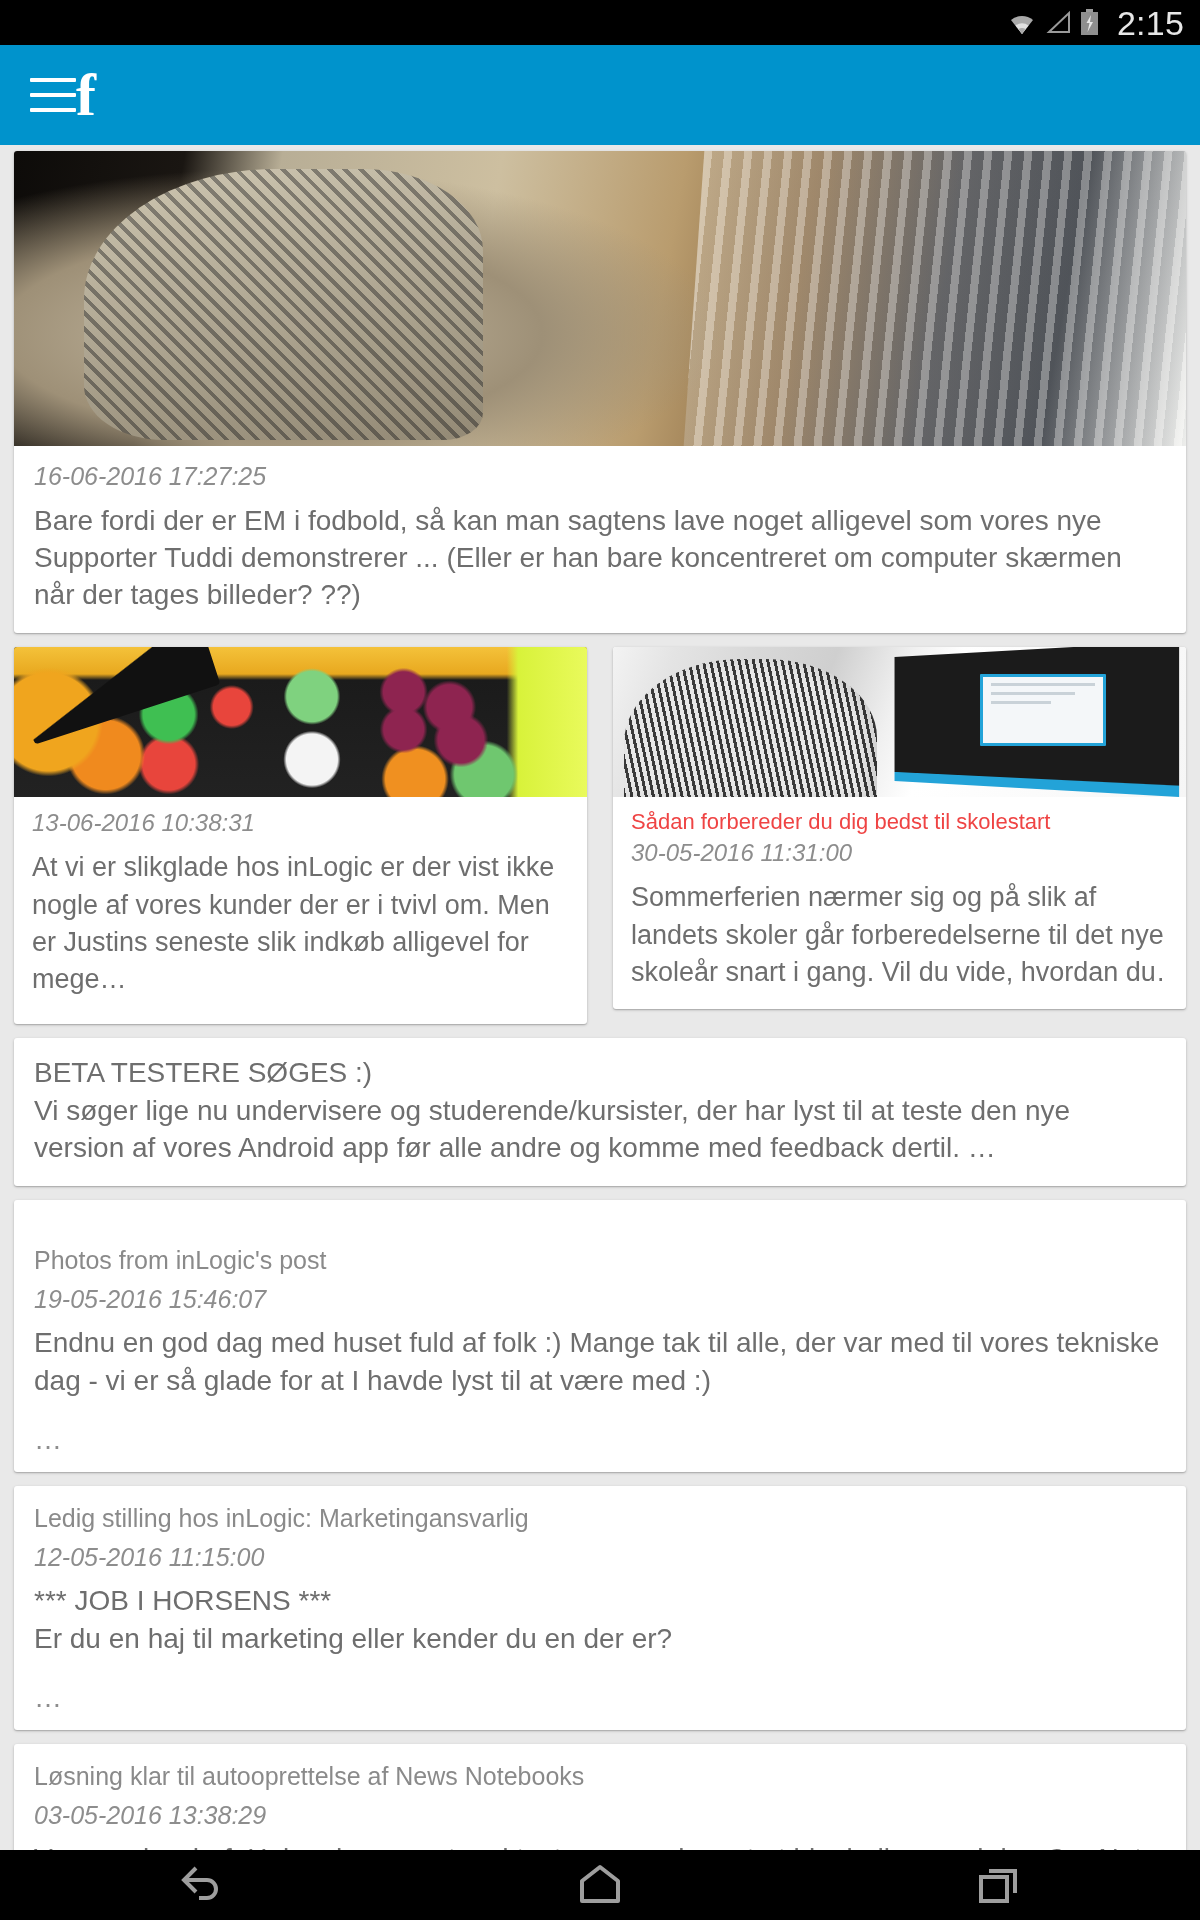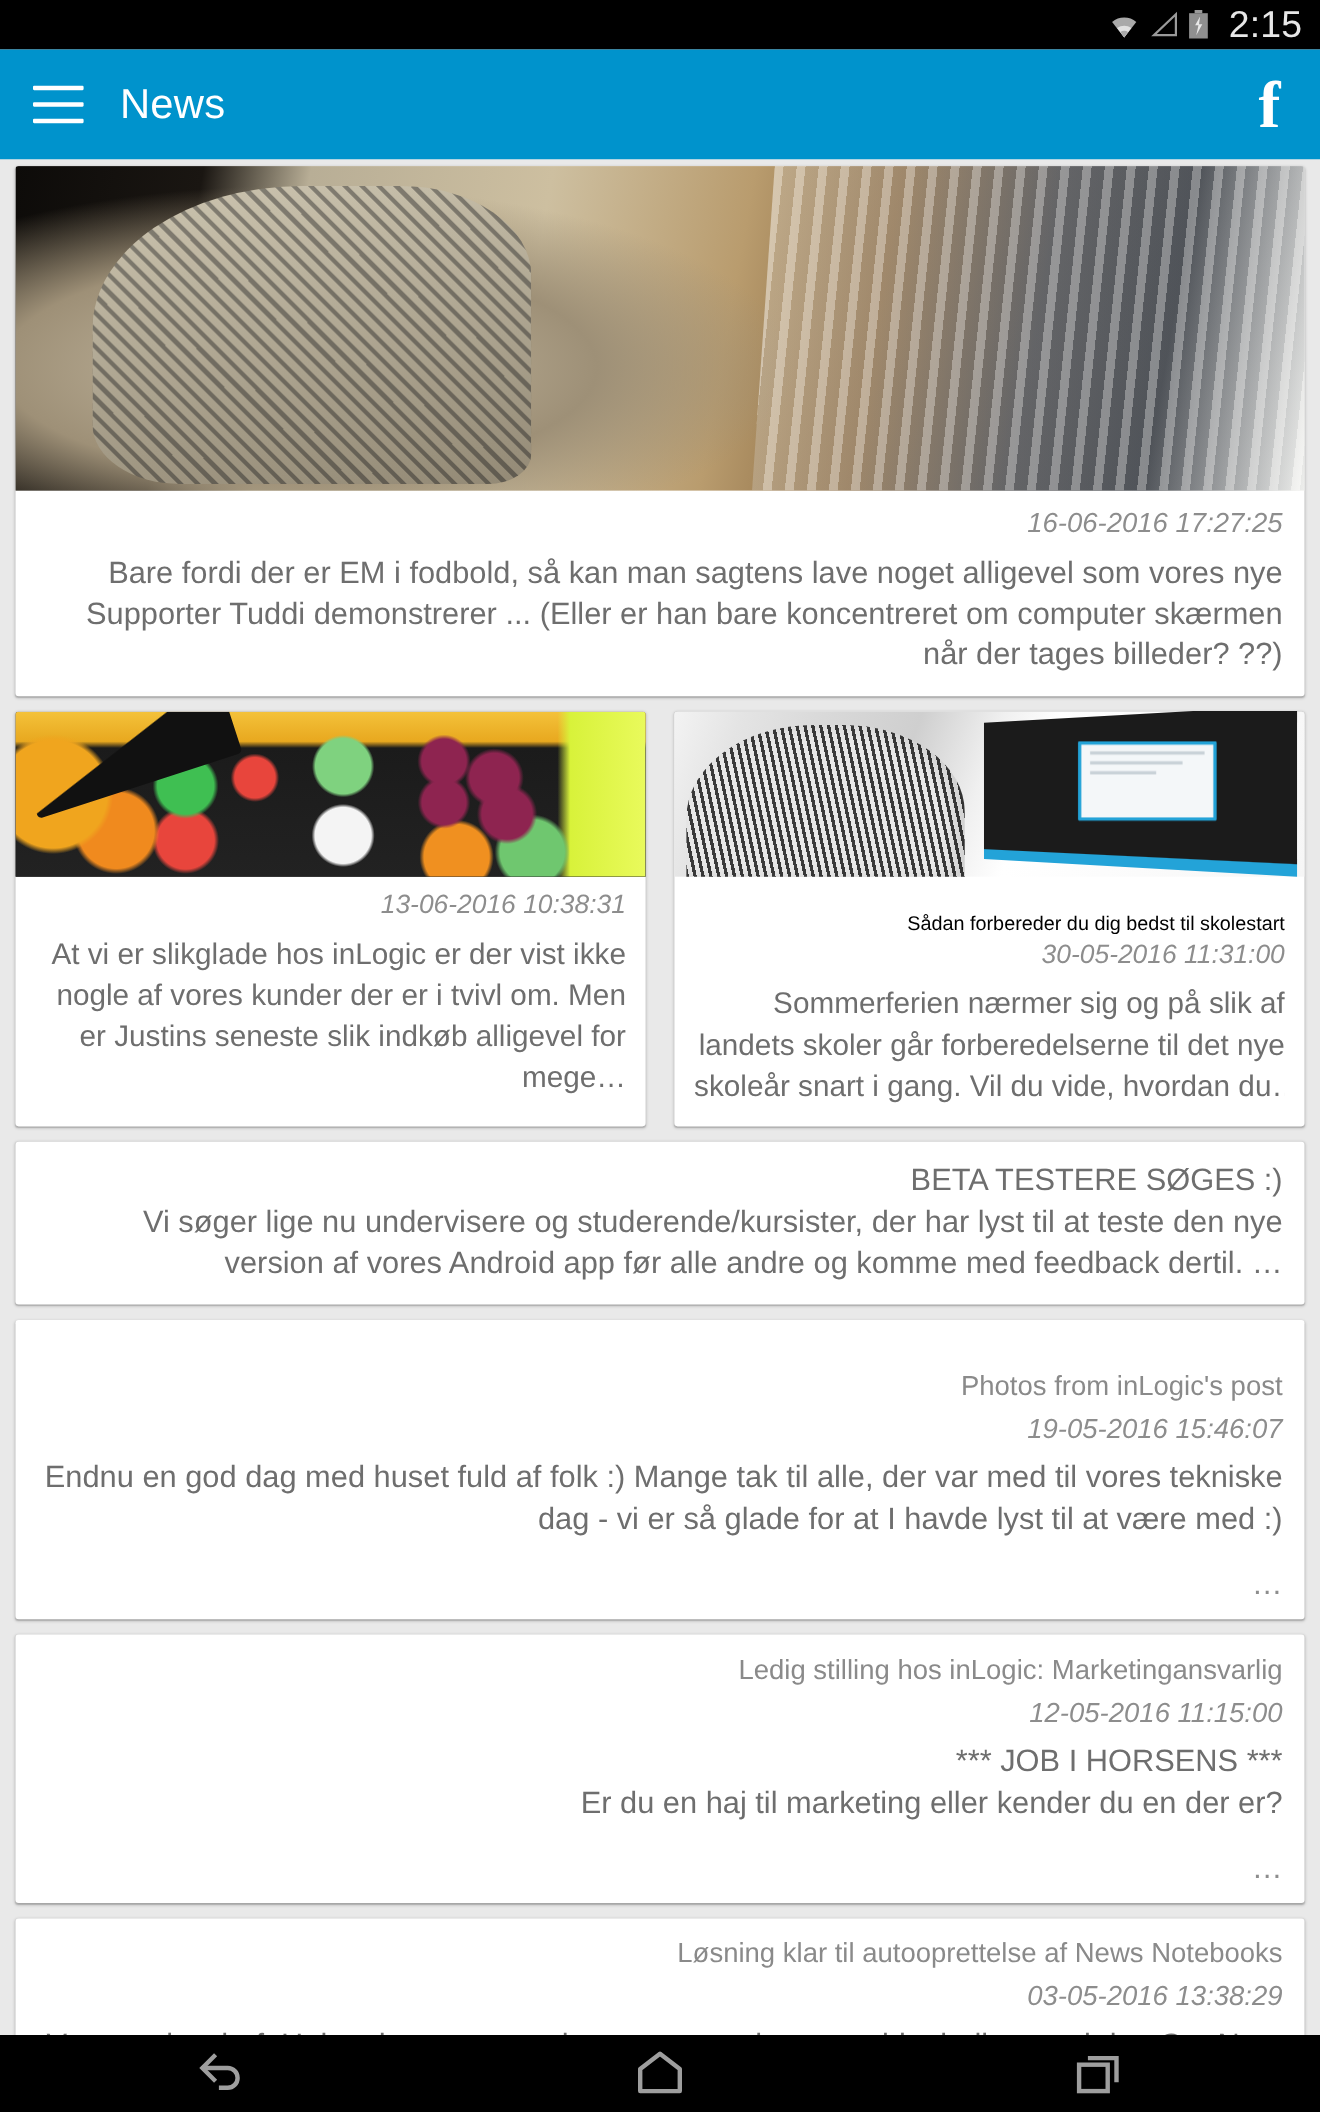--- a/index.html
+++ b/index.html
@@ -96,21 +96,21 @@
   }
 
   .card {
     background: #fff;
     margin: 0 14px 14px 14px;
     border-radius: 3px;
     box-shadow: 0 1px 3px rgba(0,0,0,0.22), 0 1px 1px rgba(0,0,0,0.12);
     overflow: hidden;
   }
 
-  .card-body { padding: 14px 20px 20px 20px; text-align: right; }
+  .card-body { padding: 14px 20px 20px 20px; }
 
   .card-title {
     font-size: 25px;
     color: #8a8a8a;
     line-height: 1.3;
     margin-bottom: 6px;
   }
   .card-date {
     font-size: 25px;
     color: #8d8d8d;
@@ -136,21 +136,21 @@
   
   .two-col {
     display: flex;
     gap: 12px;
     align-items: flex-start;
   }
   .two-col > .card { flex: 1 1 0; margin-left: 14px; margin-right: 14px; }
   .col-image { width: 100%; height: 150px; display: block; overflow: hidden; position: relative; }
   .col-text  { font-size: 27px; color: #6e6e6e; line-height: 1.38; }
   .col-date  { font-size: 24px; color: #8d8d8d; font-style: italic; margin-bottom: 12px; }
-  .col-title { font-size: 18px; color: #000000; margin-bottom: 4px; margin-top: 20px; }
+  .col-title { font-size: 22px; color: #ef4444; margin-bottom: 4px; }
   .nowrap-clip { white-space: nowrap; overflow: hidden; }
 
   
   .nav-bar {
     flex: 0 0 100px;
     background: #000;
     display: flex;
     align-items: center;
     justify-content: space-around;
     position: absolute;
@@ -288,21 +288,20 @@
       <span class="status-time">2:15</span>
     </div>
   </div>
 
   <div class="app-bar">
     <div class="hamburger">
       <span></span>
         <span></span>
         <span></span>
     </div>
-    <div class="app-title">News</div>
     <div class="fb-icon">f</div>
   </div>
 
   <div class="feed">
 
     <div class="card">
       <div class="hero-image img-desk"></div>
       <div class="card-body">
         <div class="card-date">16-06-2016 17:27:25</div>
         <div class="card-text">Bare fordi der er EM i fodbold, så kan man sagtens lave noget alligevel som vores nye Supporter Tuddi demonstrerer ... (Eller er han bare koncentreret om computer skærmen når der tages billeder? ??)</div>

